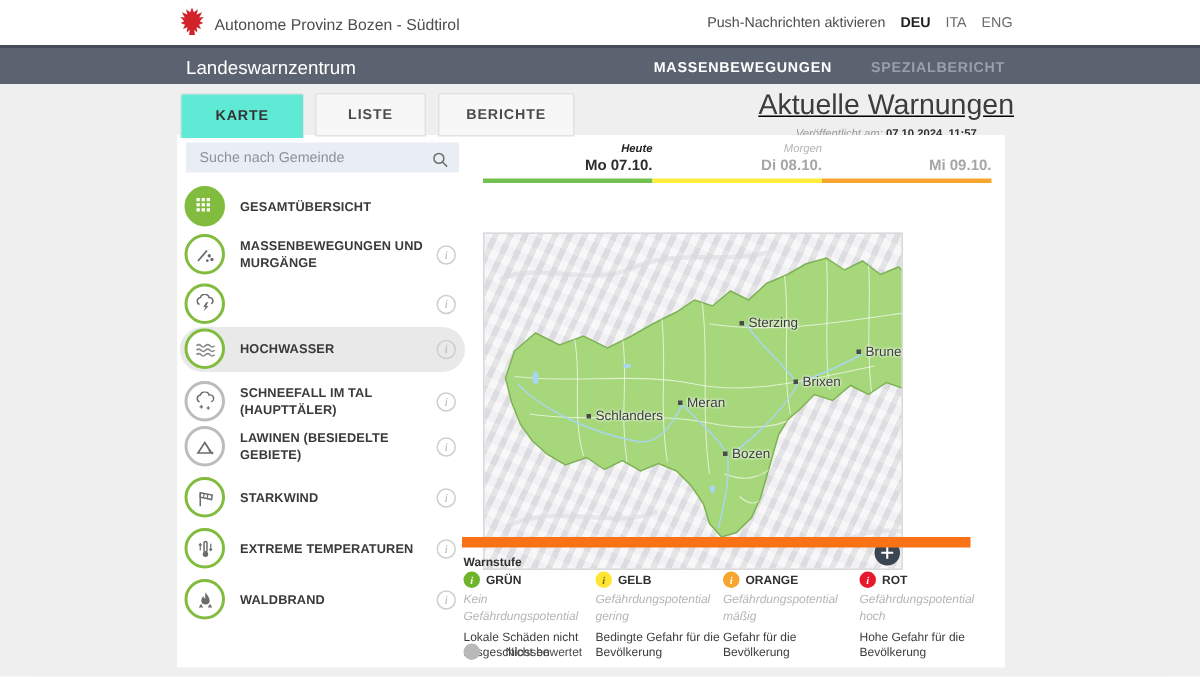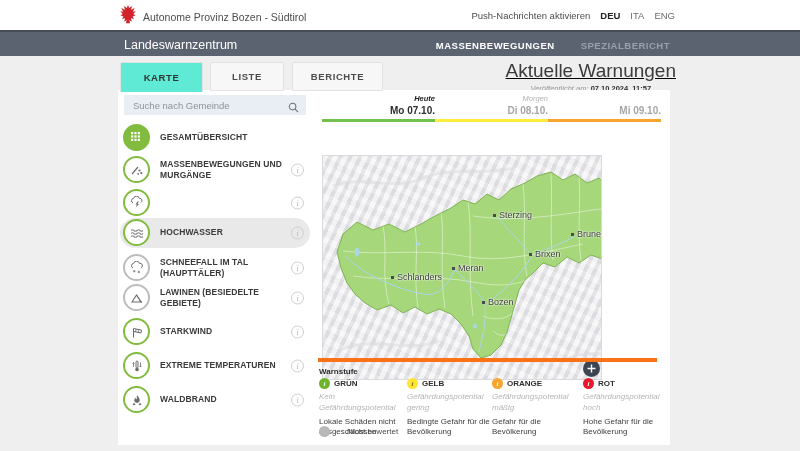--- a/index.html
+++ b/index.html
@@ -76,21 +76,21 @@
          background-image:
            repeating-linear-gradient(115deg, rgba(255,255,255,.5) 0 5px, rgba(201,201,207,.28) 5px 9px),
            repeating-linear-gradient(25deg, rgba(220,220,225,.45) 0 7px, rgba(246,246,248,.45) 7px 13px); margin-top: 28px; }
   .map svg.base { position:absolute; left:0; top:0; }
   .city { position:absolute; font-size:9px; color:#3d3d3d; text-shadow:0 0 2px #fff,0 0 2px #fff; white-space:nowrap; }
   .city .dot { display:inline-block; width:3px; height:3px; background:#4a4a4a; margin-right:3px; vertical-align:middle; }
   .mapbtn { position:absolute; width:17px; height:17px; border-radius:50%; background:#3c4653; color:#fff;
             display:flex; align-items:center; justify-content:center; cursor:pointer; }
 
   
-  .legend { position:absolute; left:318px; top:358px; width:339px; height:84px; border-top:4px solid #f97316; }
+  .legend { position:absolute; left:308px; top:358px; width:339px; height:84px; border-top:7px solid #f97316; }
   .legend-title { position:absolute; left:1px; top:5px; font-size:8px; font-weight:bold; color:#2f2f2f; }
   .level { position:absolute; top:16px; width:86px; }
   .level-head { display:flex; align-items:center; gap:4px; }
   .level-badge { width:11px; height:11px; border-radius:50%; font-size:7px; font-weight:bold; font-style:italic;
                  display:flex; align-items:center; justify-content:center; font-family:"Liberation Serif",serif; }
   .level-name { font-size:8px; font-weight:bold; color:#2f2f2f; }
   .level-pot { font-size:8px; font-style:italic; color:#b5b5b5; line-height:1.35; margin-top:3px; }
   .level-desc { font-size:8px; color:#3c3c3c; line-height:1.35; margin-top:3px; }
   .not-rated { position:absolute; left:1px; top:64px; display:flex; align-items:center; gap:5px; }
   .not-rated .nr-dot { width:11px; height:11px; border-radius:50%; background:#b8b8b8; }

